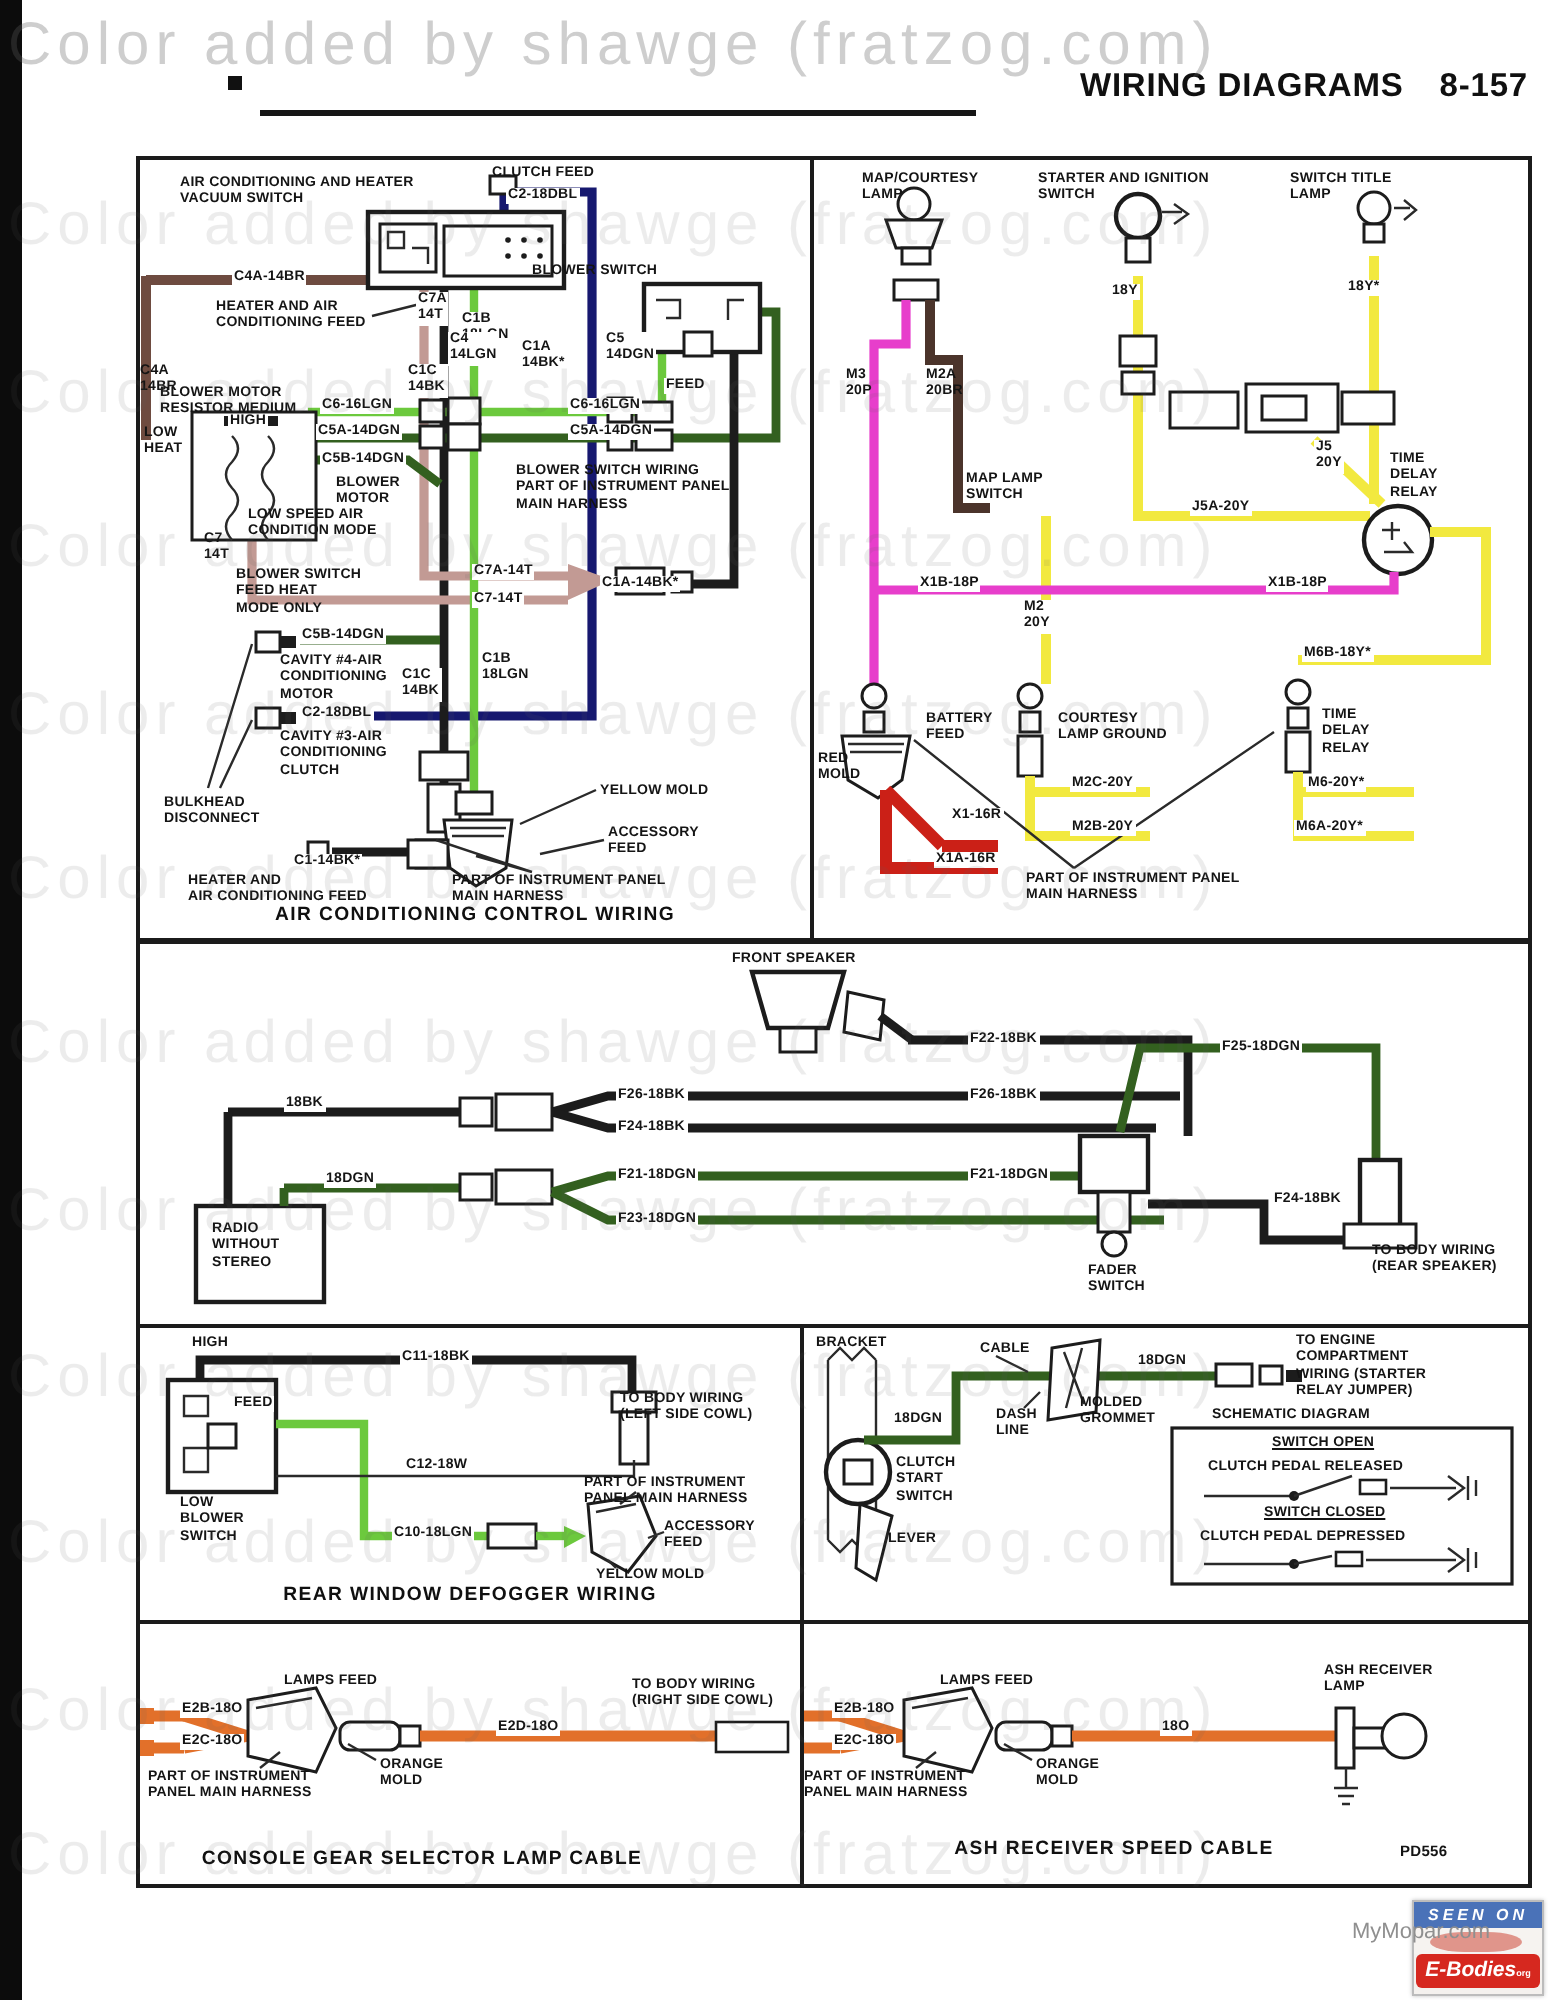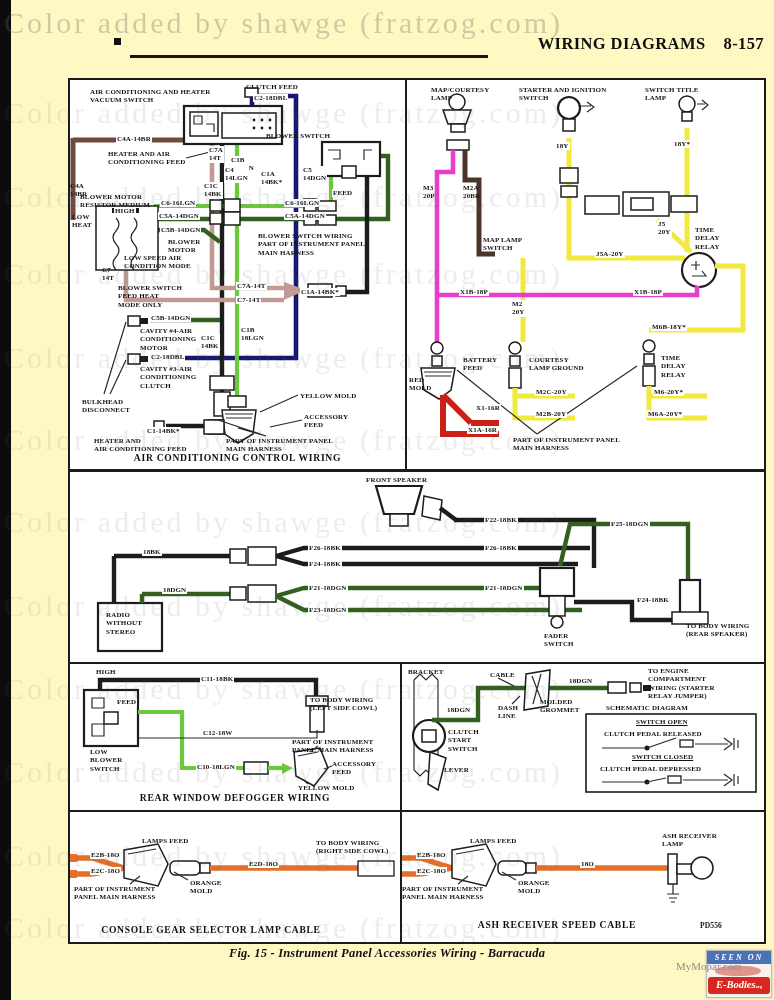--- a/index.html
+++ b/index.html
@@ -1,17 +1,17 @@
 <!DOCTYPE html>
 <html><head>
 <meta charset="utf-8">
 <style>
   html,body{margin:0;padding:0;background:#ddd;}
-  .page{position:relative;width:774px;height:1000px;background:#fef9c3;overflow:hidden;
-        font-family:Liberation Serif, serif;color:#151515;}
+  .page{position:relative;width:774px;height:1000px;background:#ffffff;overflow:hidden;
+        font-family:Liberation Sans, sans-serif;color:#151515;}
   .edge{position:absolute;left:0;top:0;width:11px;height:1000px;background:#0c0c0c;}
   .wm{position:absolute;left:4px;white-space:nowrap;font-size:30px;letter-spacing:3px;
       color:#5f5f5f;opacity:.11;z-index:5;pointer-events:none;}
   .wm.first{opacity:.30;}
   .bullet{position:absolute;left:114px;top:38px;width:7px;height:7px;background:#111;}
   .hdr-line{position:absolute;left:130px;top:55px;width:358px;height:3px;background:#161616;}
   .hdr{position:absolute;top:34px;right:10px;display:flex;gap:18px;font-weight:bold;
        font-size:16.5px;letter-spacing:.4px;color:#101010;}
   .panel{position:absolute;background:#fff;border:2.6px solid #1b1b1b;z-index:2;}
   .panel svg{position:absolute;left:0;top:0;}
@@ -525,21 +525,20 @@
 PANEL MAIN HARNESS</span>
     <span class="lb" style="left:116px;top:67px">ORANGE
 MOLD</span>
     <span class="lb bg" style="left:178px;top:48px">18O</span>
     <span class="lb" style="left:260px;top:20px">ASH RECEIVER
 LAMP</span>
     <span class="pt" style="left:20px;width:270px;top:107px">ASH RECEIVER SPEED CABLE</span>
     <span class="lb" style="left:298px;top:109px;font-size:7.5px">PD556</span>
   </div>
 
-  <div class="cap">Fig. 15 - Instrument Panel Accessories Wiring -  Barracuda</div>
   <span class="mymopar">MyMopar.com</span>
   <div class="badge">
     <div class="top">SEEN ON</div>
     <div class="mid">
         <div class="car"></div>
       </div>
     <div class="bot"><span>E-Bodies</span><small>org</small></div>
   </div>
 </div>
 

